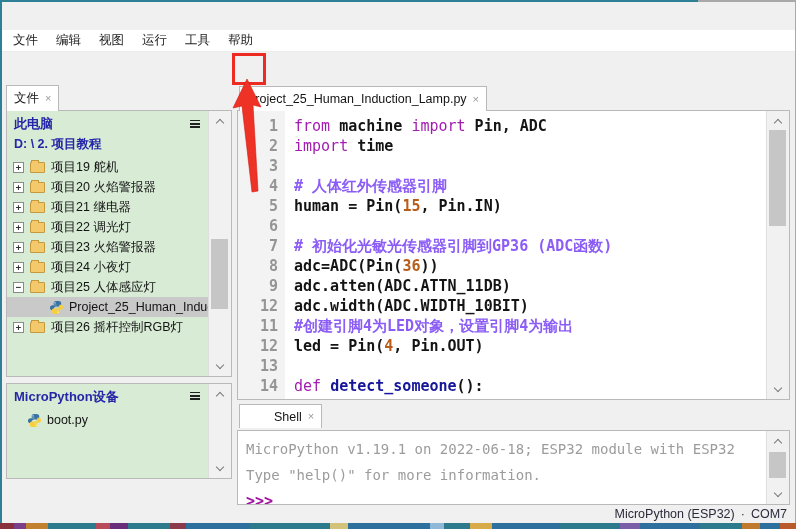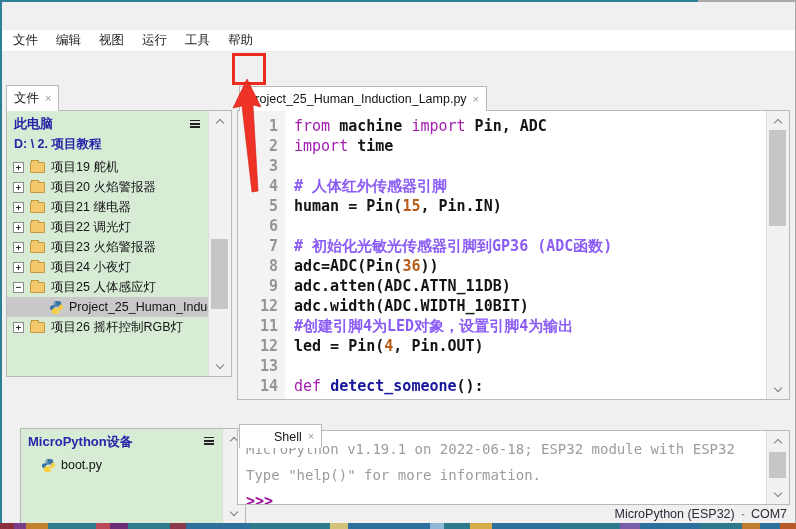--- a/index.html
+++ b/index.html
@@ -55,21 +55,21 @@
   #stop-highlight{position:absolute;left:232px;top:53px;width:34px;height:32px;border:3px solid #ee2b22;z-index:40;}
   #annotation-arrow{position:absolute;left:230px;top:77px;z-index:41;}
 
   
   .side-tab{position:absolute;background:#fff;border:1px solid #b9b9b9;border-bottom:none;
             display:flex;align-items:center;font-size:12.5px;padding:0 7px;gap:6px;z-index:2;}
   #files-tab{left:6px;top:85px;height:26px;}
   .tab-close{color:#9a9a9a;font-size:11px;line-height:11px;}
   .panel{position:absolute;background:#fff;border:1px solid #b9b9b9;}
   #tree-panel{left:6px;top:110px;width:226px;height:267px;}
-  #devices-panel{left:20px;top:383px;width:226px;height:96px;margin-top:45px;}
+  #devices-panel{left:6px;top:383px;width:226px;height:96px;}
   .panel-green{position:absolute;left:0;top:0;bottom:0;width:201px;background:#d7ebd5;overflow:hidden;}
   .panel-head{color:#2626a8;font-weight:600;font-size:13px;padding:4px 6px 0 7px;white-space:nowrap;}
   .panel-path{color:#2626a8;font-weight:600;font-size:12.5px;padding:3px 6px 2px 7px;white-space:nowrap;}
   .hamburger{position:absolute;right:31px;top:9px;width:10px;height:8px;
      background:repeating-linear-gradient(#222 0 1.5px,rgba(0,0,0,0) 1.5px 3.2px);}
   #devices-panel .hamburger{top:8px;}
   .tree{position:absolute;left:0;top:46px;right:0;}
   #device-list{position:absolute;left:0;top:26px;right:0;}
   .tree-row{display:flex;align-items:center;height:20px;padding-left:6px;font-size:12.5px;white-space:nowrap;overflow:hidden;}
   .tree-row.selected{background:#c9c9c9;}
@@ -102,21 +102,21 @@
   #code{position:absolute;left:47px;top:0;bottom:0;right:23px;padding:5px 0 0 9px;
         font:600 15px/20px "DejaVu Sans Mono",monospace;white-space:pre;overflow:hidden;}
   .code-line{height:20px;}
   .tok-kw{color:#a21caf;font-weight:400;}
   .tok-pl{color:#141414;}
   .tok-num{color:#b85c1a;margin-top:48px;}
   .tok-com{color:#8b5cf6;}
   .tok-def{color:#16169a;font-weight:700;}
 
   
-  #shell-tab{left:239px;top:424px;height:24px;padding-left:34px;}
+  #shell-tab{left:239px;top:404px;height:24px;padding-left:34px;}
   #shell-panel{position:absolute;left:237px;top:430px;width:553px;height:75px;background:#fff;border:1px solid #b9b9b9;}
   #shell-out{position:absolute;left:0;top:0;right:23px;bottom:0;overflow:hidden;padding:5px 0 10px 8px;
              font:400 14px/26px "DejaVu Sans Mono",monospace;white-space:pre;}
   .sh-banner{color:#9c9c9c;}
   .sh-prompt{color:#a012a0;font-weight:700;font-size:15px;}
 
   
   #status-bar{position:absolute;left:2px;top:505px;right:1px;height:18px;display:flex;align-items:center;
               justify-content:flex-end;gap:6px;padding-right:8px;font-size:12.5px;color:#2a2a3a;}
   

